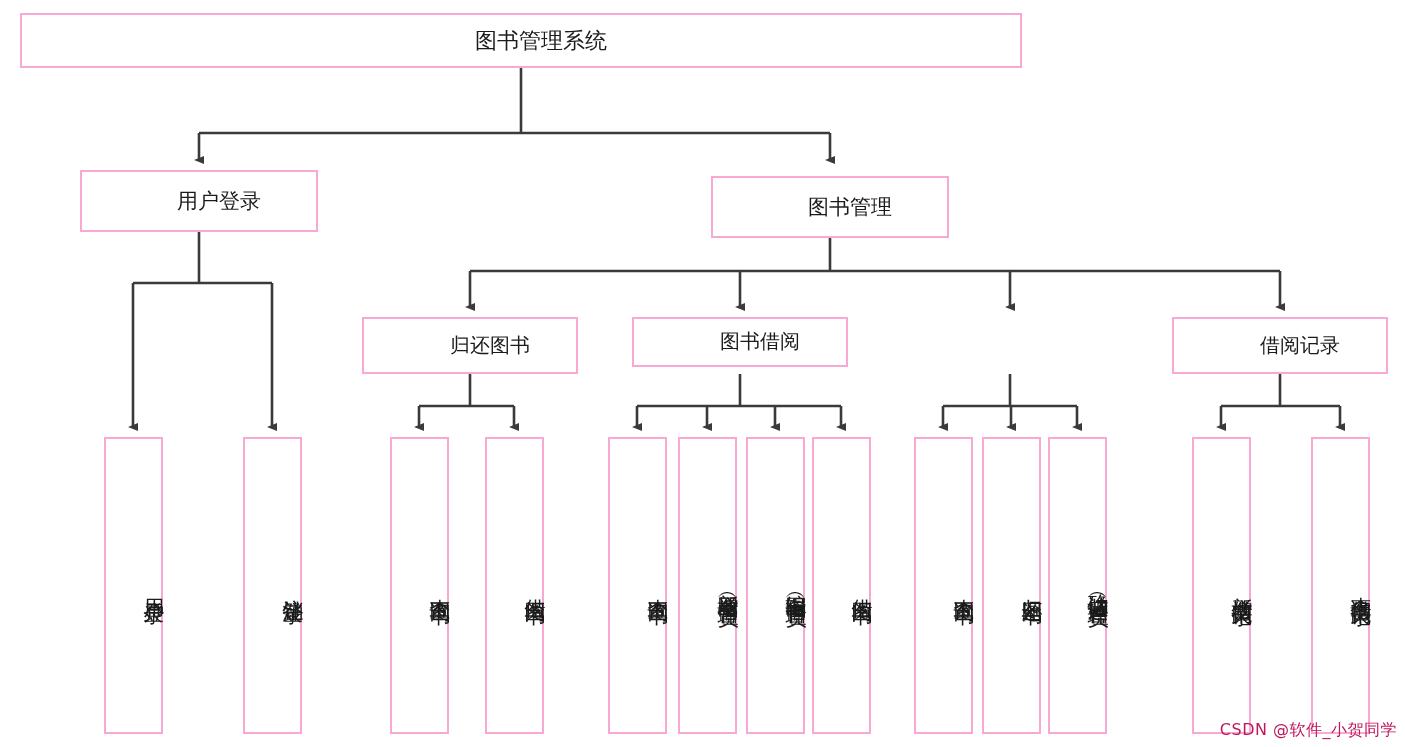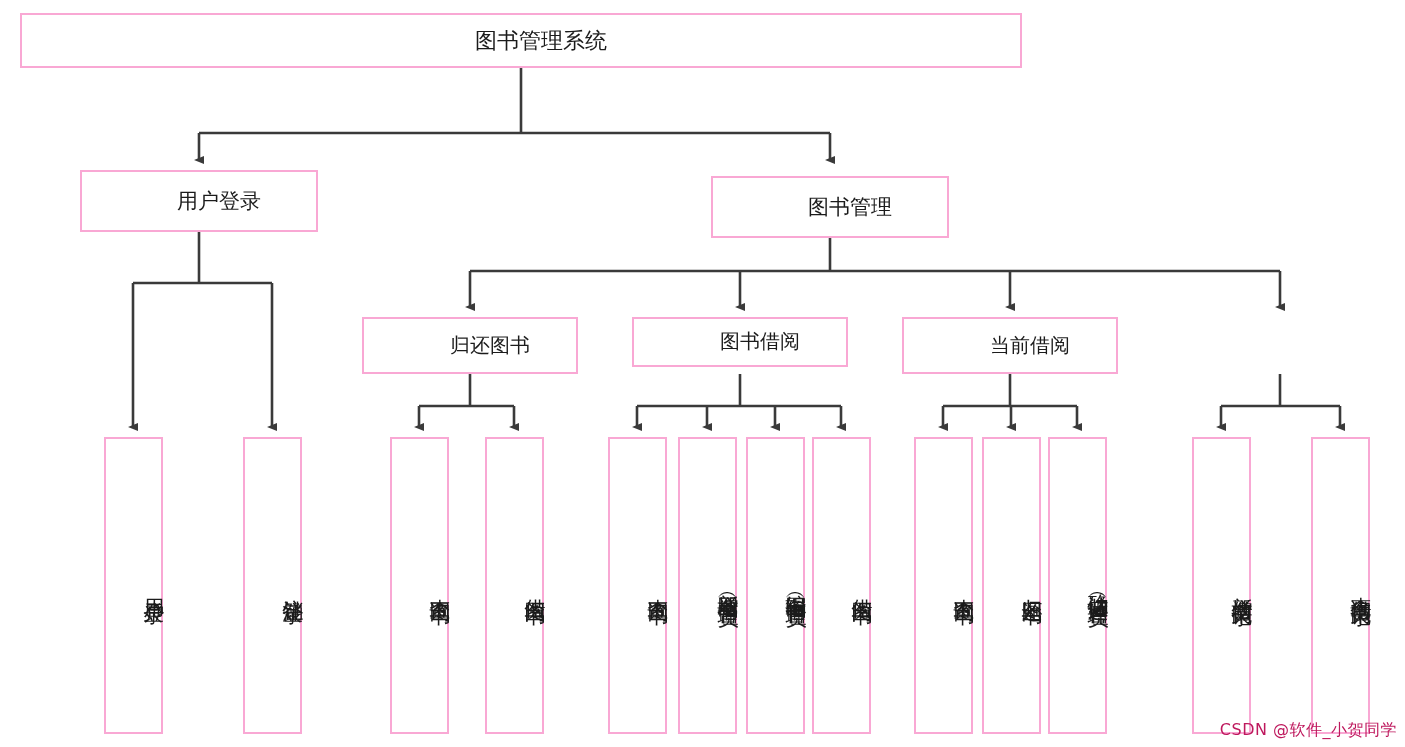--- a/index.html
+++ b/index.html
@@ -133,22 +133,22 @@
   <div class="node l1" style="left:711px; top:176px; width:238px; height:62px;">
     <span class="lbl">图书管理</span>
   </div>
 
   <div class="node l2" style="left:362px; top:317px; width:216px; height:57px;">
     <span class="lbl">归还图书</span>
   </div>
   <div class="node l2" style="left:632px; top:317px; width:216px; height:50px;">
     <span class="lbl">图书借阅</span>
   </div>
-  <div class="node l2" style="left:902px; top:317px; width:216px; height:57px;">
-    <span class="lbl">当前借阅</span>
+  <div class="node l2" style="left:1172px; top:317px; width:216px; height:57px;">
+    <span class="lbl">借阅记录</span>
   </div>
 
   <div class="node leaf" style="left:104px; top:437px; width:59px; height:297px;">
     <span class="lbl">用户登录</span>
   </div>
   <div class="node leaf" style="left:243px; top:437px; width:59px; height:297px;">
     <span class="lbl">注销登录</span>
   </div>
 
   <div class="node leaf" style="left:390px; top:437px; width:59px; height:297px;">

